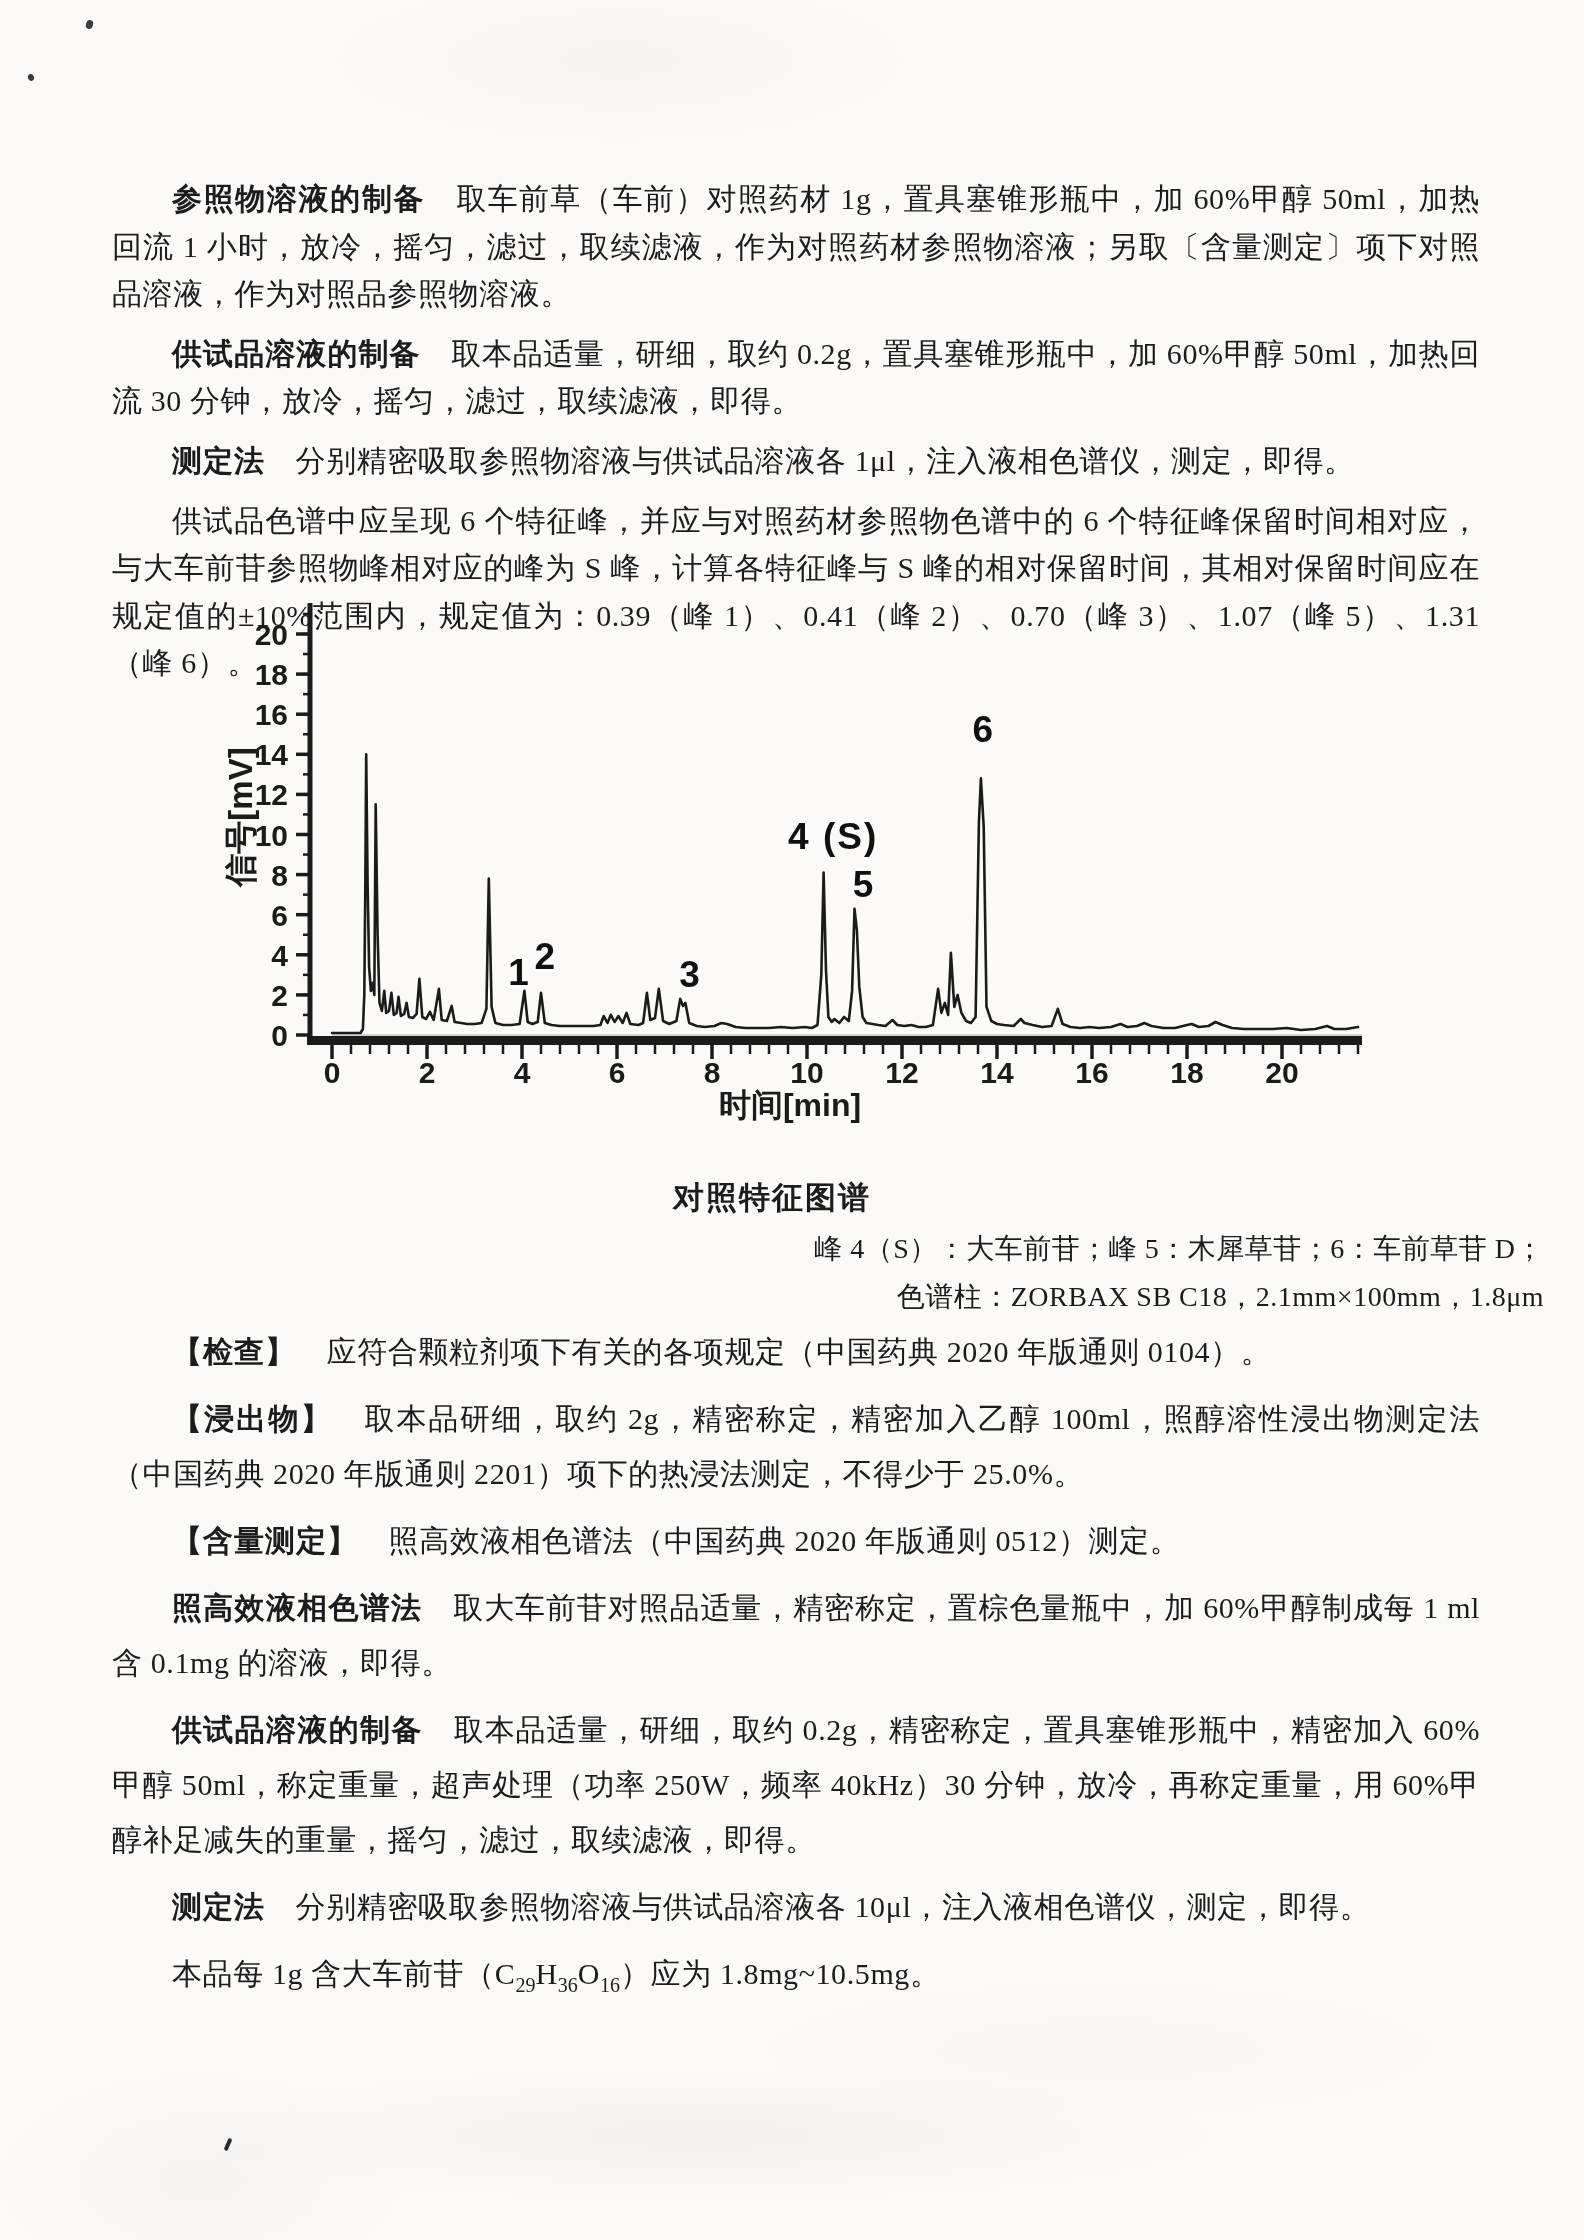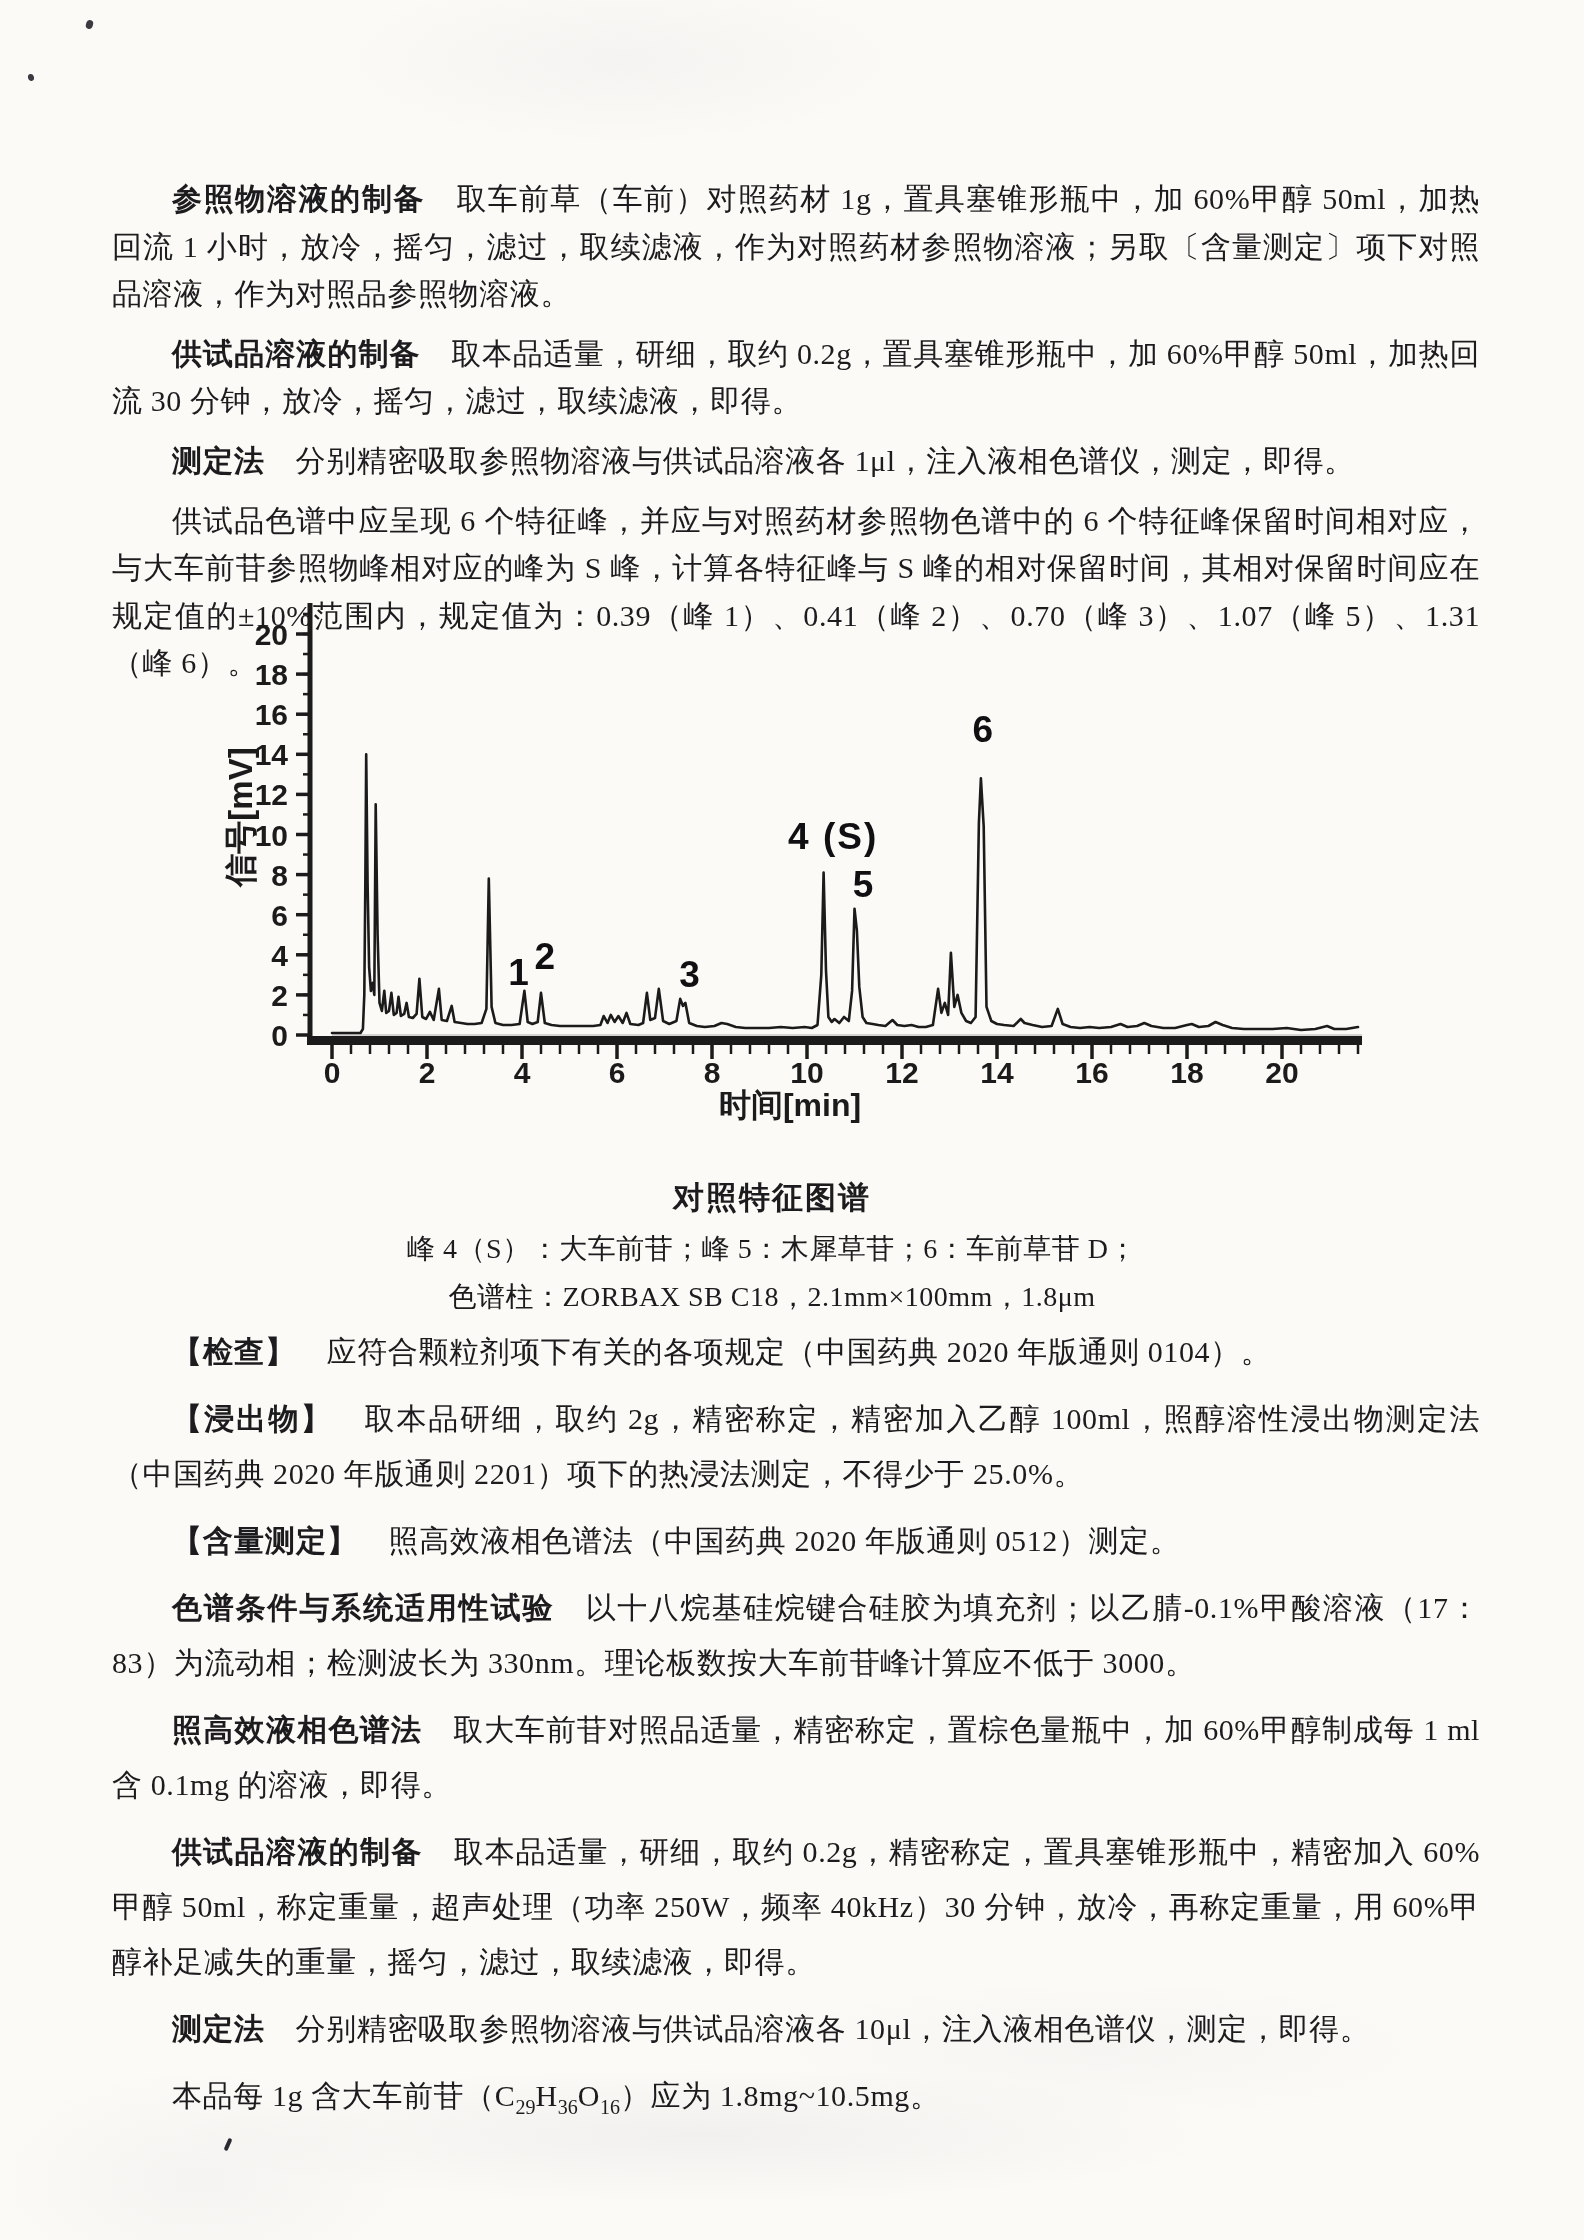--- a/index.html
+++ b/index.html
@@ -29,21 +29,21 @@
   .lead{
     font-family:"Liberation Sans","DejaVu Sans",sans-serif;
     font-weight:700;letter-spacing:1px;
   }
   .fig-title{
     position:absolute;left:0;right:40px;top:1177px;text-align:center;
     font-family:Liberation Sans, sans-serif;
     font-weight:700;font-size:31px;letter-spacing:2px;
   }
   .fig-cap{
-    position:absolute;left:0;right:40px;text-align:center;
+    position:absolute;left:0;right:40px;text-align:right;
     font-size:28px;letter-spacing:.5px;
   }
   .cap1{top:1230px;}
   .cap2{top:1278px;}
   .sub{font-size:20px;vertical-align:-8px;letter-spacing:0;}
   #chromatogram{position:absolute;left:190px;top:595px;}
   .speck{position:absolute;background:#3a3a40;border-radius:50%;}
   .speck.a{left:86px;top:20px;width:7px;height:9px;transform:rotate(20deg);}
   .speck.b{left:28px;top:74px;width:6px;height:7px;transform:rotate(-15deg);}
   .tickmark{
@@ -190,18 +190,17 @@
   </svg>
 
 <div class="fig-title">对照特征图谱</div>
 <div class="fig-cap cap1">峰 4（S）：大车前苷；峰 5：木犀草苷；6：车前草苷 D；</div>
 <div class="fig-cap cap2">色谱柱：ZORBAX SB C18，2.1mm×100mm，1.8μm</div>
 
 <div class="block low" style="top:1312px;">
   <p class="para"><span class="lead">【检查】</span><span>　应符合颗粒剂项下有关的各项规定（中国药典 2020 年版通则 0104）。</span></p>
   <p class="para"><span class="lead">【浸出物】</span><span>　取本品研细，取约 2g，精密称定，精密加入乙醇 100ml，照醇溶性浸出物测定法（中国药典 2020 年版通则 2201）项下的热浸法测定，不得少于 25.0%。</span></p>
   <p class="para"><span class="lead">【含量测定】</span><span>　照高效液相色谱法（中国药典 2020 年版通则 0512）测定。</span></p>
-  <p class="para"><span class="lead">色谱条件与系统适用性试验</span><span>　以十八烷基硅烷键合硅胶为填充剂；以乙腈-0.1%甲酸溶液（17：83）为流动相；检测波长为 330nm。理论板数按大车前苷峰计算应不低于 3000。</span></p>
   <p class="para"><span class="lead">照高效液相色谱法</span><span>　取大车前苷对照品适量，精密称定，置棕色量瓶中，加 60%甲醇制成每 1 ml 含 0.1mg 的溶液，即得。</span></p>
   <p class="para"><span class="lead">供试品溶液的制备</span><span>　取本品适量，研细，取约 0.2g，精密称定，置具塞锥形瓶中，精密加入 60%甲醇 50ml，称定重量，超声处理（功率 250W，频率 40kHz）30 分钟，放冷，再称定重量，用 60%甲醇补足减失的重量，摇匀，滤过，取续滤液，即得。</span></p>
   <p class="para"><span class="lead">测定法</span><span>　分别精密吸取参照物溶液与供试品溶液各 10μl，注入液相色谱仪，测定，即得。</span></p>
   <p class="para"><span>本品每 1g 含大车前苷（C</span><span class="sub">29</span><span>H</span><span class="sub">36</span><span>O</span><span class="sub">16</span><span>）应为 1.8mg~10.5mg。</span></p>
 </div>
 
 </body></html>

